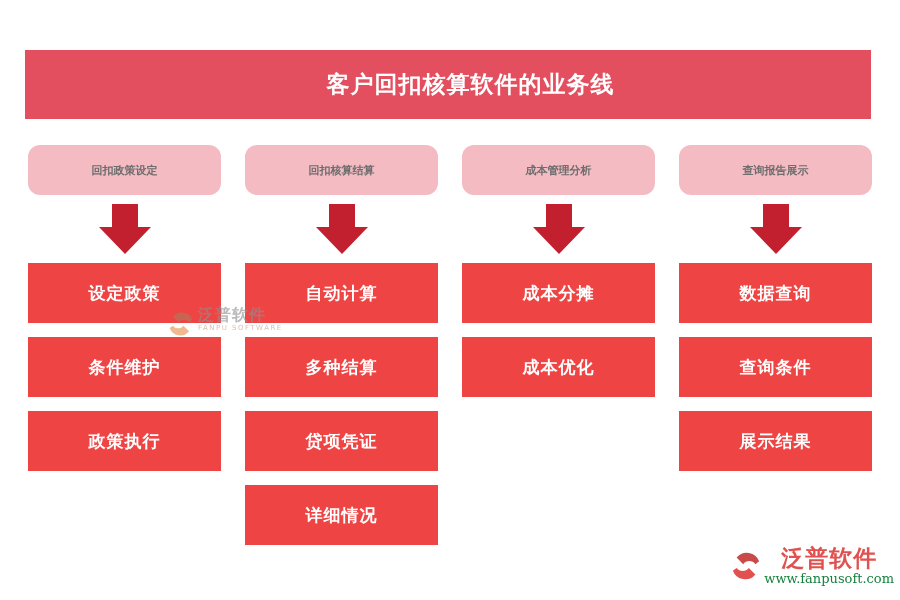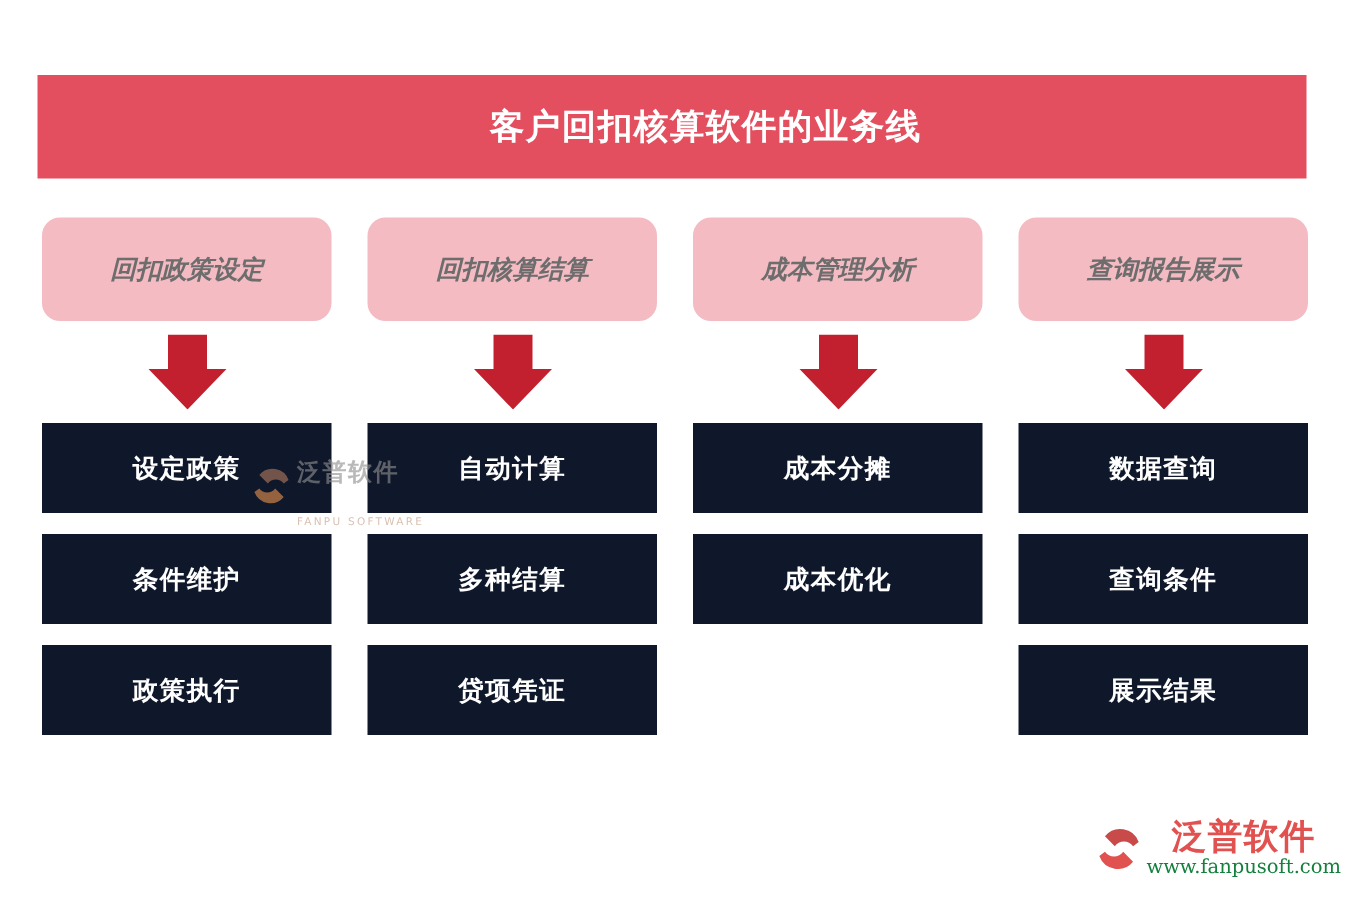--- a/index.html
+++ b/index.html
@@ -27,37 +27,36 @@
   }
   .cols {
     position: absolute;
     left: 28px; top: 145px;
     width: 844px;
     display: flex;
     justify-content: space-between;
   }
   .col { width: 193px; display: flex; flex-direction: column; }
   .head {
-    height: 69px;
+    height: 50px;
     background: #f4bbc3;
     border-radius: 12px;
     display: flex; align-items: center; justify-content: center;
     color: #6d6d6d;
-    font-size: 17px;
+    font-size: 11px;
     font-weight: bold;
-    font-style: italic;
   }
   .arrowwrap {
     height: 68px;
     display: flex; align-items: center; justify-content: center;
   }
   .item {
     height: 60px;
     margin-bottom: 14px;
-    background: #0f172a;
+    background: #ef4444;
     display: flex; align-items: center; justify-content: center;
     color: #ffffff;
     font-size: 17px;
     font-weight: bold;
     letter-spacing: 1px;
   }
   .item:last-child { margin-bottom: 0; }
 
   
   .wm-small {
@@ -67,21 +66,21 @@
     opacity: 0.62;
     pointer-events: none;
   }
   .wm-small svg { width: 26px; height: 28px; margin-top: 4px; }
   .wm-small .wm-txt { margin-left: 4px; }
   .wm-small .wm-brand {
     color: #8f8f8f; font-size: 16px; font-weight: bold; line-height: 18px;
     display: block; letter-spacing: 1px;
   }
   .wm-small .wm-sub {
-    color: #c39a83; font-size: 7px; letter-spacing: 1.5px; display: block; margin-top: 20px;
+    color: #c39a83; font-size: 7px; letter-spacing: 1.5px; display: block;
   }
 
   
   .wm-corner {
     position: absolute;
     right: 6px; top: 546px;
     display: flex; align-items: flex-start;
     pointer-events: none;
   }
   .wm-corner svg { width: 30px; height: 32px; margin-top: 4px; }
@@ -121,20 +120,21 @@
     <div class="col">
       <div class="head">回扣核算结算</div>
       <div class="arrowwrap">
         <svg width="54" height="50" viewBox="0 0 54 50">
             <polygon points="14,0 40,0 40,23 53,23 27,50 1,23 14,23" fill="#c2202f"></polygon>
           </svg>
       </div>
       <div class="item">自动计算</div>
       <div class="item">多种结算</div>
       <div class="item">贷项凭证</div>
+      <div class="item">详细情况</div>
     </div>
 
     <div class="col">
       <div class="head">成本管理分析</div>
       <div class="arrowwrap">
         <svg width="54" height="50" viewBox="0 0 54 50">
             <polygon points="14,0 40,0 40,23 53,23 27,50 1,23 14,23" fill="#c2202f"></polygon>
           </svg>
       </div>
       <div class="item">成本分摊</div>

